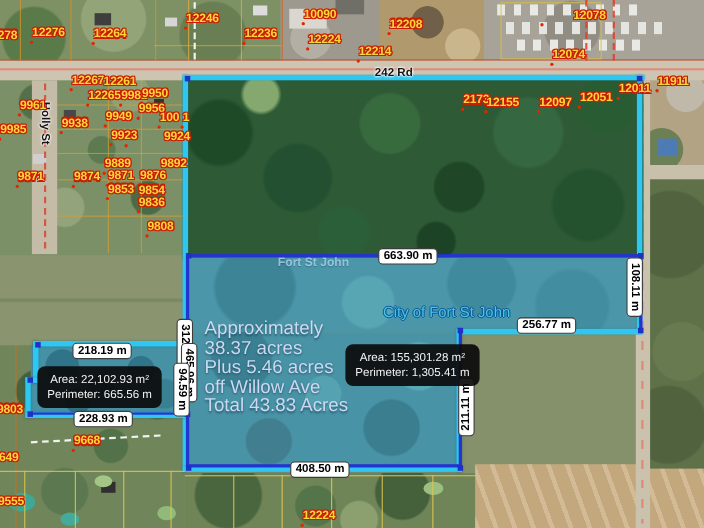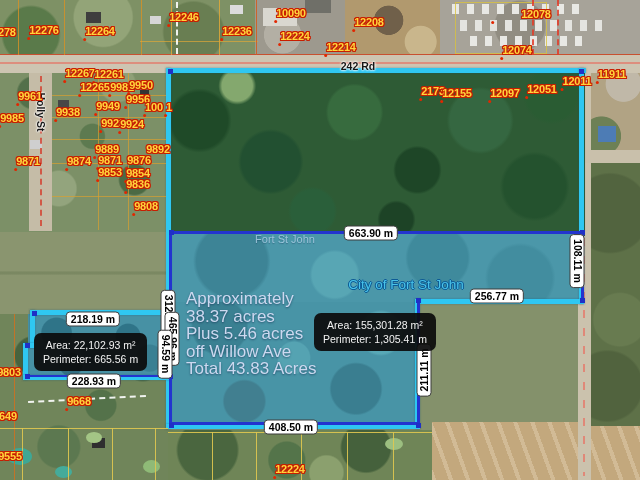--- a/index.html
+++ b/index.html
@@ -20,21 +20,21 @@
         1px 1px 0 #c81e00,-1px -1px 0 #c81e00,1px -1px 0 #c81e00,-1px 1px 0 #c81e00;}
   .plabel::before{content:'';position:absolute;left:-2px;bottom:-4px;width:3px;height:3px;
         border-radius:50%;background:#e22600;}
   .blackbox{position:absolute;background:rgba(12,12,12,.93);border-radius:7px;color:#f2f2f2;
         padding:5px 9px;font-size:10.5px;line-height:14px;text-align:center;white-space:nowrap;z-index:35;}
   .bigtext{position:absolute;left:186px;top:290px;font-size:17px;line-height:17.5px;
         color:#ccd9f0;text-shadow:0 1px 2px rgba(15,35,70,.55);z-index:40;white-space:nowrap;}
   .citylabel{position:absolute;transform:translate(-50%,-50%);font-size:13.5px;font-weight:normal;
         color:#49c3e8;z-index:40;white-space:nowrap;
         text-shadow:1px 0 0 #0c5a96,-1px 0 0 #0c5a96,0 1px 0 #0c5a96,0 -1px 0 #0c5a96;}
-  .faintlabel{position:absolute;transform:translate(-50%,-50%);font-size:11px;font-weight:normal;
+  .faintlabel{position:absolute;transform:translate(-50%,-50%);font-size:11px;font-weight:bold;
         color:rgba(185,218,240,.75);z-index:40;white-space:nowrap;text-shadow:0 1px 1px rgba(20,60,90,.4);text-align:center;}
   .roadlabel{position:absolute;transform:translate(-50%,-50%);font-size:10.5px;font-weight:bold;
         color:#161616;z-index:22;white-space:nowrap;
         text-shadow:0 0 2px #fff,0 0 2px #fff,0 0 3px #fff;}
   .roadlabel.vert{transform:translate(-50%,-50%) rotate(90deg);}
   .gl{position:absolute;z-index:6;}
   .dash{position:absolute;z-index:7;}
 </style>
 </head>
 <body>
@@ -206,21 +206,21 @@
   <div class="plabel" style="left:95px;top:87px;">12265</div>
   <div class="plabel" style="left:122px;top:87px;">9981</div>
   <div class="plabel" style="left:141px;top:85px;">9950</div>
   <div class="plabel" style="left:30px;top:96px;">9961</div>
   <div class="plabel" style="left:138px;top:99px;">9956</div>
   <div class="plabel" style="left:154px;top:107px;">100</div>
   <div class="plabel" style="left:169px;top:107px;">1</div>
   <div class="plabel" style="left:68px;top:112px;">9938</div>
   <div class="plabel" style="left:108px;top:106px;">9949</div>
   <div class="plabel" style="left:113px;top:123px;">9923</div>
-  <div class="plabel" style="left:132px;top:124px;">9924</div>
+  <div class="plabel" style="left:144px;top:124px;padding-left:34px;">9924</div>
   <div class="plabel" style="left:107px;top:149px;">9889</div>
   <div class="plabel" style="left:138px;top:149px;padding-left:40px;">9892</div>
   <div class="plabel" style="left:28px;top:161px;">9871</div>
   <div class="plabel" style="left:79px;top:161px;">9874</div>
   <div class="plabel" style="left:110px;top:160px;">9871</div>
   <div class="plabel" style="left:139px;top:160px;">9876</div>
   <div class="plabel" style="left:110px;top:172px;">9853</div>
   <div class="plabel" style="left:138px;top:173px;">9854</div>
   <div class="plabel" style="left:138px;top:184px;">9836</div>
   <div class="plabel" style="left:146px;top:206px;">9808</div>

